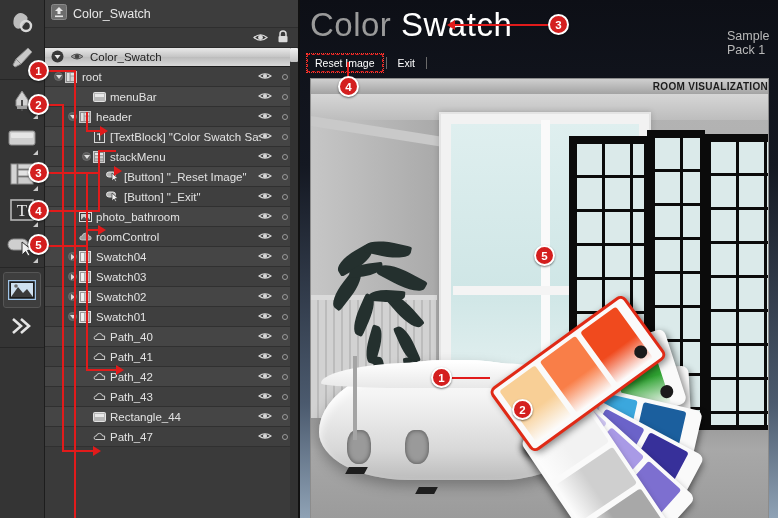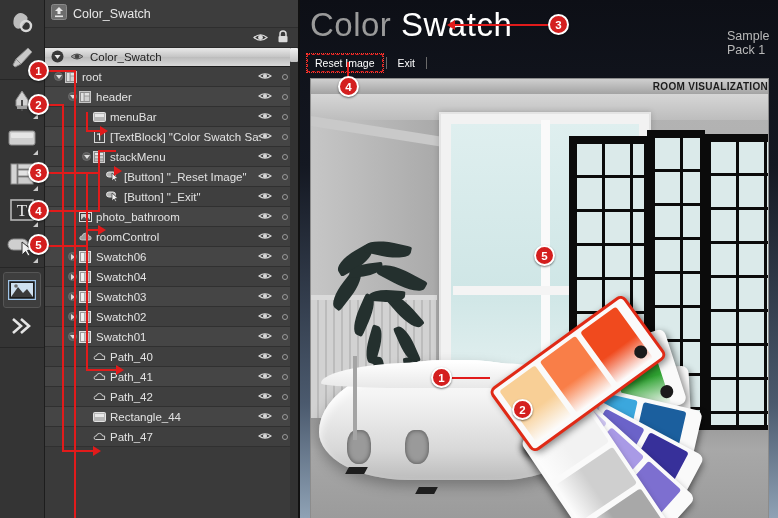--- a/index.html
+++ b/index.html
@@ -322,20 +322,36 @@
             </svg>
           </span>
           <span class="nm">root</span>
           <span class="eye"><svg width="14" height="10" viewBox="0 0 14 10">
               <path d="M1 5 Q7 0.5 13 5 Q7 9.5 1 5 Z" fill="none" stroke="#d8d8d8" stroke-width="1.1"></path>
               <circle cx="7" cy="5" r="2.1" fill="#d8d8d8"></circle>
             </svg></span>
           <span class="dot"></span>
         </div>
         <div class="row">
+          <span style="width: 36px; flex: 0 0 auto;"></span>
+          <span class="tw "></span>
+          <span class="nico">
+            <svg width="13" height="10" viewBox="0 0 13 10">
+              <rect x="0.5" y="0.5" width="12" height="9" rx="1" fill="#b8b8b8" stroke="#e2e2e2"></rect>
+              <rect x="2" y="2" width="9" height="3" fill="#e8e8e8"></rect>
+            </svg>
+          </span>
+          <span class="nm">menuBar</span>
+          <span class="eye"><svg width="14" height="10" viewBox="0 0 14 10">
+              <path d="M1 5 Q7 0.5 13 5 Q7 9.5 1 5 Z" fill="none" stroke="#d8d8d8" stroke-width="1.1"></path>
+              <circle cx="7" cy="5" r="2.1" fill="#d8d8d8"></circle>
+            </svg></span>
+          <span class="dot"></span>
+        </div>
+        <div class="row">
           <span style="width: 22px; flex: 0 0 auto;"></span>
           <span class="tw down">
             <i></i>
             <b></b>
           </span>
           <span class="nico">
             <svg width="12" height="12" viewBox="0 0 12 12">
               <rect x="0.5" y="0.5" width="11" height="11" fill="#8d8d8d" stroke="#c6c6c6"></rect>
               <rect x="2" y="2" width="2.6" height="8" fill="#e0e0e0"></rect>
               <rect x="5.6" y="2" width="4.6" height="2.6" fill="#e0e0e0"></rect>
@@ -346,36 +362,20 @@
           <span class="eye"><svg width="14" height="10" viewBox="0 0 14 10">
               <path d="M1 5 Q7 0.5 13 5 Q7 9.5 1 5 Z" fill="none" stroke="#d8d8d8" stroke-width="1.1"></path>
               <circle cx="7" cy="5" r="2.1" fill="#d8d8d8"></circle>
             </svg></span>
           <span class="dot"></span>
         </div>
         <div class="row">
           <span style="width: 36px; flex: 0 0 auto;"></span>
           <span class="tw "></span>
           <span class="nico">
-            <svg width="13" height="10" viewBox="0 0 13 10">
-              <rect x="0.5" y="0.5" width="12" height="9" rx="1" fill="#b8b8b8" stroke="#e2e2e2"></rect>
-              <rect x="2" y="2" width="9" height="3" fill="#e8e8e8"></rect>
-            </svg>
-          </span>
-          <span class="nm">menuBar</span>
-          <span class="eye"><svg width="14" height="10" viewBox="0 0 14 10">
-              <path d="M1 5 Q7 0.5 13 5 Q7 9.5 1 5 Z" fill="none" stroke="#d8d8d8" stroke-width="1.1"></path>
-              <circle cx="7" cy="5" r="2.1" fill="#d8d8d8"></circle>
-            </svg></span>
-          <span class="dot"></span>
-        </div>
-        <div class="row">
-          <span style="width: 36px; flex: 0 0 auto;"></span>
-          <span class="tw "></span>
-          <span class="nico">
             <svg width="11" height="12" viewBox="0 0 11 12">
               <rect x="0.5" y="0.5" width="10" height="11" fill="none" stroke="#d8d8d8"></rect>
               <rect x="3" y="2.5" width="5" height="1.2" fill="#eee"></rect>
               <rect x="5" y="2.5" width="1.2" height="7" fill="#eee"></rect>
             </svg>
           </span>
           <span class="nm">[TextBlock] "Color Swatch Sa.</span>
           <span class="eye"><svg width="14" height="10" viewBox="0 0 14 10">
               <path d="M1 5 Q7 0.5 13 5 Q7 9.5 1 5 Z" fill="none" stroke="#d8d8d8" stroke-width="1.1"></path>
               <circle cx="7" cy="5" r="2.1" fill="#d8d8d8"></circle>
@@ -473,100 +473,80 @@
             <i></i>
             <b></b>
           </span>
           <span class="nico">
             <svg width="12" height="12" viewBox="0 0 12 12">
               <rect x="0.5" y="0.5" width="11" height="11" fill="#9c9c9c" stroke="#e2e2e2"></rect>
               <rect x="2" y="2" width="3.2" height="8" fill="#f0f0f0"></rect>
               <rect x="6" y="2" width="4" height="8" fill="#c8c8c8"></rect>
             </svg>
           </span>
-          <span class="nm">Swatch06</span>
+          <span class="nm">Swatch04</span>
           <span class="eye"><svg width="14" height="10" viewBox="0 0 14 10">
               <path d="M1 5 Q7 0.5 13 5 Q7 9.5 1 5 Z" fill="none" stroke="#d8d8d8" stroke-width="1.1"></path>
               <circle cx="7" cy="5" r="2.1" fill="#d8d8d8"></circle>
             </svg></span>
           <span class="dot"></span>
         </div>
         <div class="row">
           <span style="width: 22px; flex: 0 0 auto;"></span>
           <span class="tw right">
             <i></i>
             <b></b>
           </span>
           <span class="nico">
             <svg width="12" height="12" viewBox="0 0 12 12">
               <rect x="0.5" y="0.5" width="11" height="11" fill="#9c9c9c" stroke="#e2e2e2"></rect>
               <rect x="2" y="2" width="3.2" height="8" fill="#f0f0f0"></rect>
               <rect x="6" y="2" width="4" height="8" fill="#c8c8c8"></rect>
             </svg>
           </span>
-          <span class="nm">Swatch04</span>
+          <span class="nm">Swatch03</span>
           <span class="eye"><svg width="14" height="10" viewBox="0 0 14 10">
               <path d="M1 5 Q7 0.5 13 5 Q7 9.5 1 5 Z" fill="none" stroke="#d8d8d8" stroke-width="1.1"></path>
               <circle cx="7" cy="5" r="2.1" fill="#d8d8d8"></circle>
             </svg></span>
           <span class="dot"></span>
         </div>
         <div class="row">
           <span style="width: 22px; flex: 0 0 auto;"></span>
           <span class="tw right">
             <i></i>
             <b></b>
           </span>
           <span class="nico">
             <svg width="12" height="12" viewBox="0 0 12 12">
               <rect x="0.5" y="0.5" width="11" height="11" fill="#9c9c9c" stroke="#e2e2e2"></rect>
               <rect x="2" y="2" width="3.2" height="8" fill="#f0f0f0"></rect>
               <rect x="6" y="2" width="4" height="8" fill="#c8c8c8"></rect>
             </svg>
           </span>
-          <span class="nm">Swatch03</span>
+          <span class="nm">Swatch02</span>
           <span class="eye"><svg width="14" height="10" viewBox="0 0 14 10">
               <path d="M1 5 Q7 0.5 13 5 Q7 9.5 1 5 Z" fill="none" stroke="#d8d8d8" stroke-width="1.1"></path>
               <circle cx="7" cy="5" r="2.1" fill="#d8d8d8"></circle>
             </svg></span>
           <span class="dot"></span>
         </div>
         <div class="row">
           <span style="width: 22px; flex: 0 0 auto;"></span>
-          <span class="tw right">
+          <span class="tw down">
             <i></i>
             <b></b>
           </span>
           <span class="nico">
             <svg width="12" height="12" viewBox="0 0 12 12">
               <rect x="0.5" y="0.5" width="11" height="11" fill="#9c9c9c" stroke="#e2e2e2"></rect>
               <rect x="2" y="2" width="3.2" height="8" fill="#f0f0f0"></rect>
               <rect x="6" y="2" width="4" height="8" fill="#c8c8c8"></rect>
             </svg>
           </span>
-          <span class="nm">Swatch02</span>
-          <span class="eye"><svg width="14" height="10" viewBox="0 0 14 10">
-              <path d="M1 5 Q7 0.5 13 5 Q7 9.5 1 5 Z" fill="none" stroke="#d8d8d8" stroke-width="1.1"></path>
-              <circle cx="7" cy="5" r="2.1" fill="#d8d8d8"></circle>
-            </svg></span>
-          <span class="dot"></span>
-        </div>
-        <div class="row">
-          <span style="width: 22px; flex: 0 0 auto;"></span>
-          <span class="tw down">
-            <i></i>
-            <b></b>
-          </span>
-          <span class="nico">
-            <svg width="12" height="12" viewBox="0 0 12 12">
-              <rect x="0.5" y="0.5" width="11" height="11" fill="#9c9c9c" stroke="#e2e2e2"></rect>
-              <rect x="2" y="2" width="3.2" height="8" fill="#f0f0f0"></rect>
-              <rect x="6" y="2" width="4" height="8" fill="#c8c8c8"></rect>
-            </svg>
-          </span>
           <span class="nm">Swatch01</span>
           <span class="eye"><svg width="14" height="10" viewBox="0 0 14 10">
               <path d="M1 5 Q7 0.5 13 5 Q7 9.5 1 5 Z" fill="none" stroke="#d8d8d8" stroke-width="1.1"></path>
               <circle cx="7" cy="5" r="2.1" fill="#d8d8d8"></circle>
             </svg></span>
           <span class="dot"></span>
         </div>
         <div class="row">
           <span style="width: 36px; flex: 0 0 auto;"></span>
           <span class="tw "></span>
@@ -599,20 +579,35 @@
         </div>
         <div class="row">
           <span style="width: 36px; flex: 0 0 auto;"></span>
           <span class="tw "></span>
           <span class="nico">
             <svg width="13" height="9" viewBox="0 0 13 9">
               <path d="M2.5 7.5 Q1 7.5 1.2 5.6 Q1.6 3.6 3.4 3.9 Q4 1.2 6.6 1.4 Q9.2 1.6 9.6 4 L11.6 4 L11.6 7.5 Z" fill="none" stroke="#cfcfcf" stroke-width="1"></path>
             </svg>
           </span>
           <span class="nm">Path_42</span>
+          <span class="eye"><svg width="14" height="10" viewBox="0 0 14 10">
+              <path d="M1 5 Q7 0.5 13 5 Q7 9.5 1 5 Z" fill="none" stroke="#d8d8d8" stroke-width="1.1"></path>
+              <circle cx="7" cy="5" r="2.1" fill="#d8d8d8"></circle>
+            </svg></span>
+          <span class="dot"></span>
+        </div>
+        <div class="row">
+          <span style="width: 36px; flex: 0 0 auto;"></span>
+          <span class="tw "></span>
+          <span class="nico">
+            <svg width="13" height="9" viewBox="0 0 13 9">
+              <path d="M2.5 7.5 Q1 7.5 1.2 5.6 Q1.6 3.6 3.4 3.9 Q4 1.2 6.6 1.4 Q9.2 1.6 9.6 4 L11.6 4 L11.6 7.5 Z" fill="none" stroke="#cfcfcf" stroke-width="1"></path>
+            </svg>
+          </span>
+          <span class="nm">Path_43</span>
           <span class="eye"><svg width="14" height="10" viewBox="0 0 14 10">
               <path d="M1 5 Q7 0.5 13 5 Q7 9.5 1 5 Z" fill="none" stroke="#d8d8d8" stroke-width="1.1"></path>
               <circle cx="7" cy="5" r="2.1" fill="#d8d8d8"></circle>
             </svg></span>
           <span class="dot"></span>
         </div>
         <div class="row">
           <span style="width: 36px; flex: 0 0 auto;"></span>
           <span class="tw "></span>
           <span class="nico">

